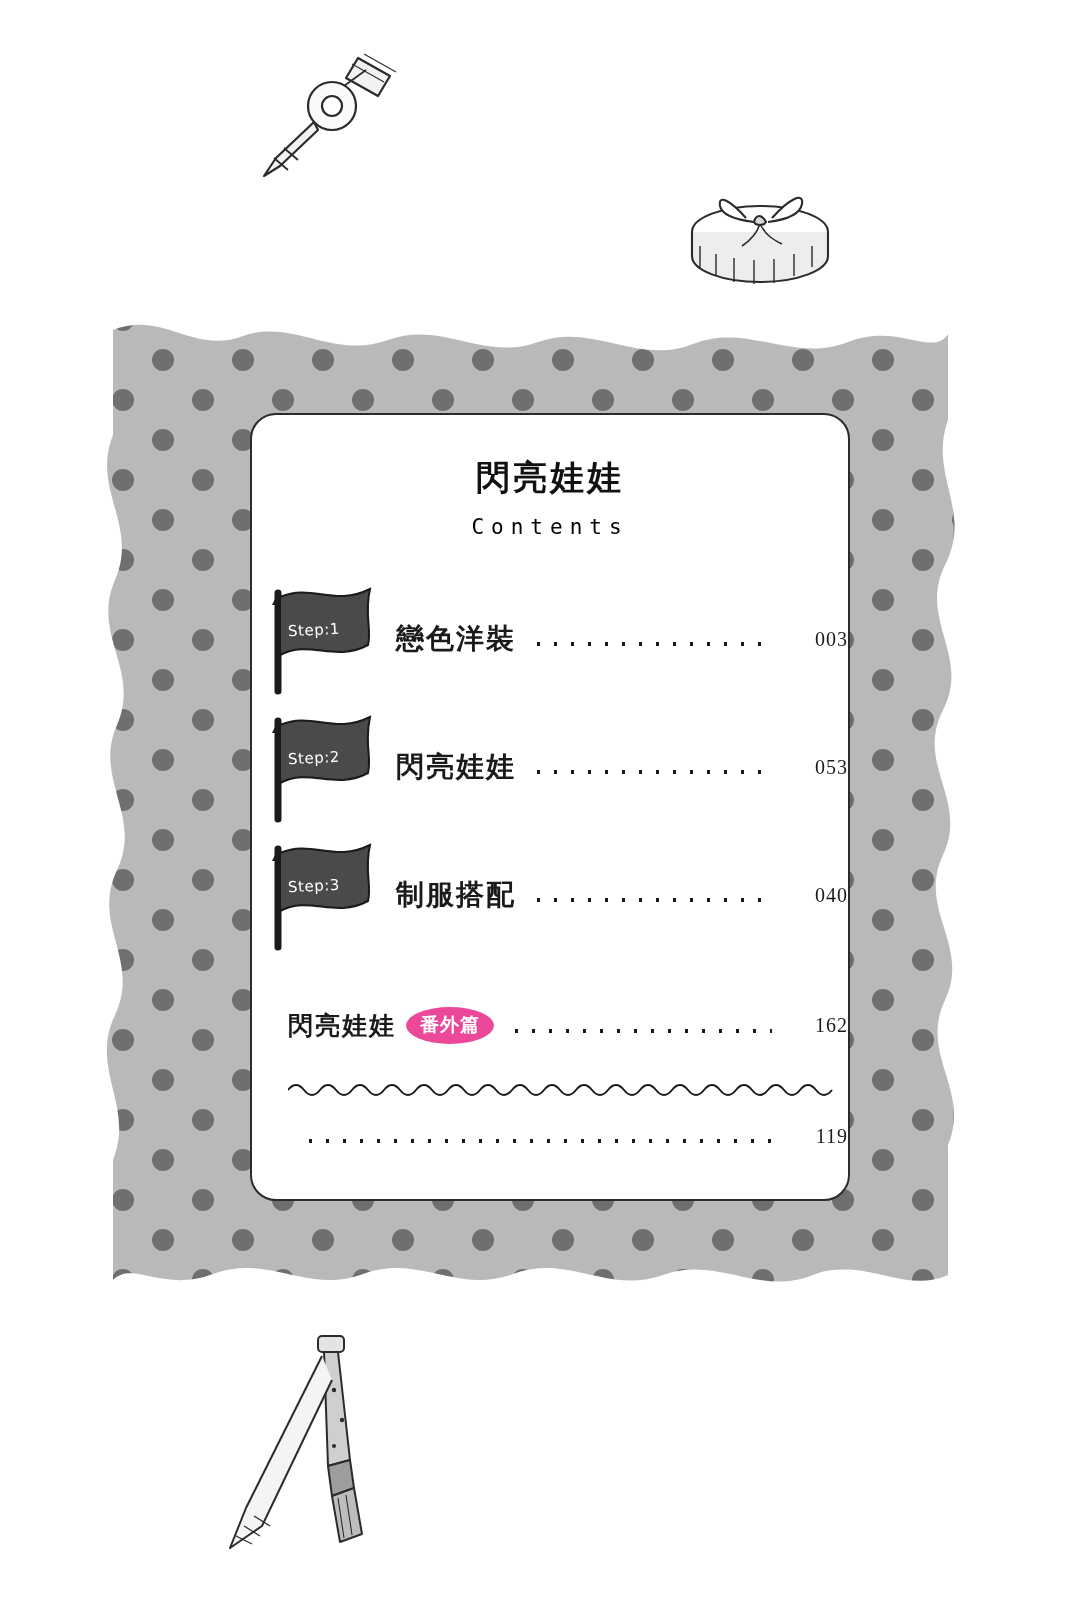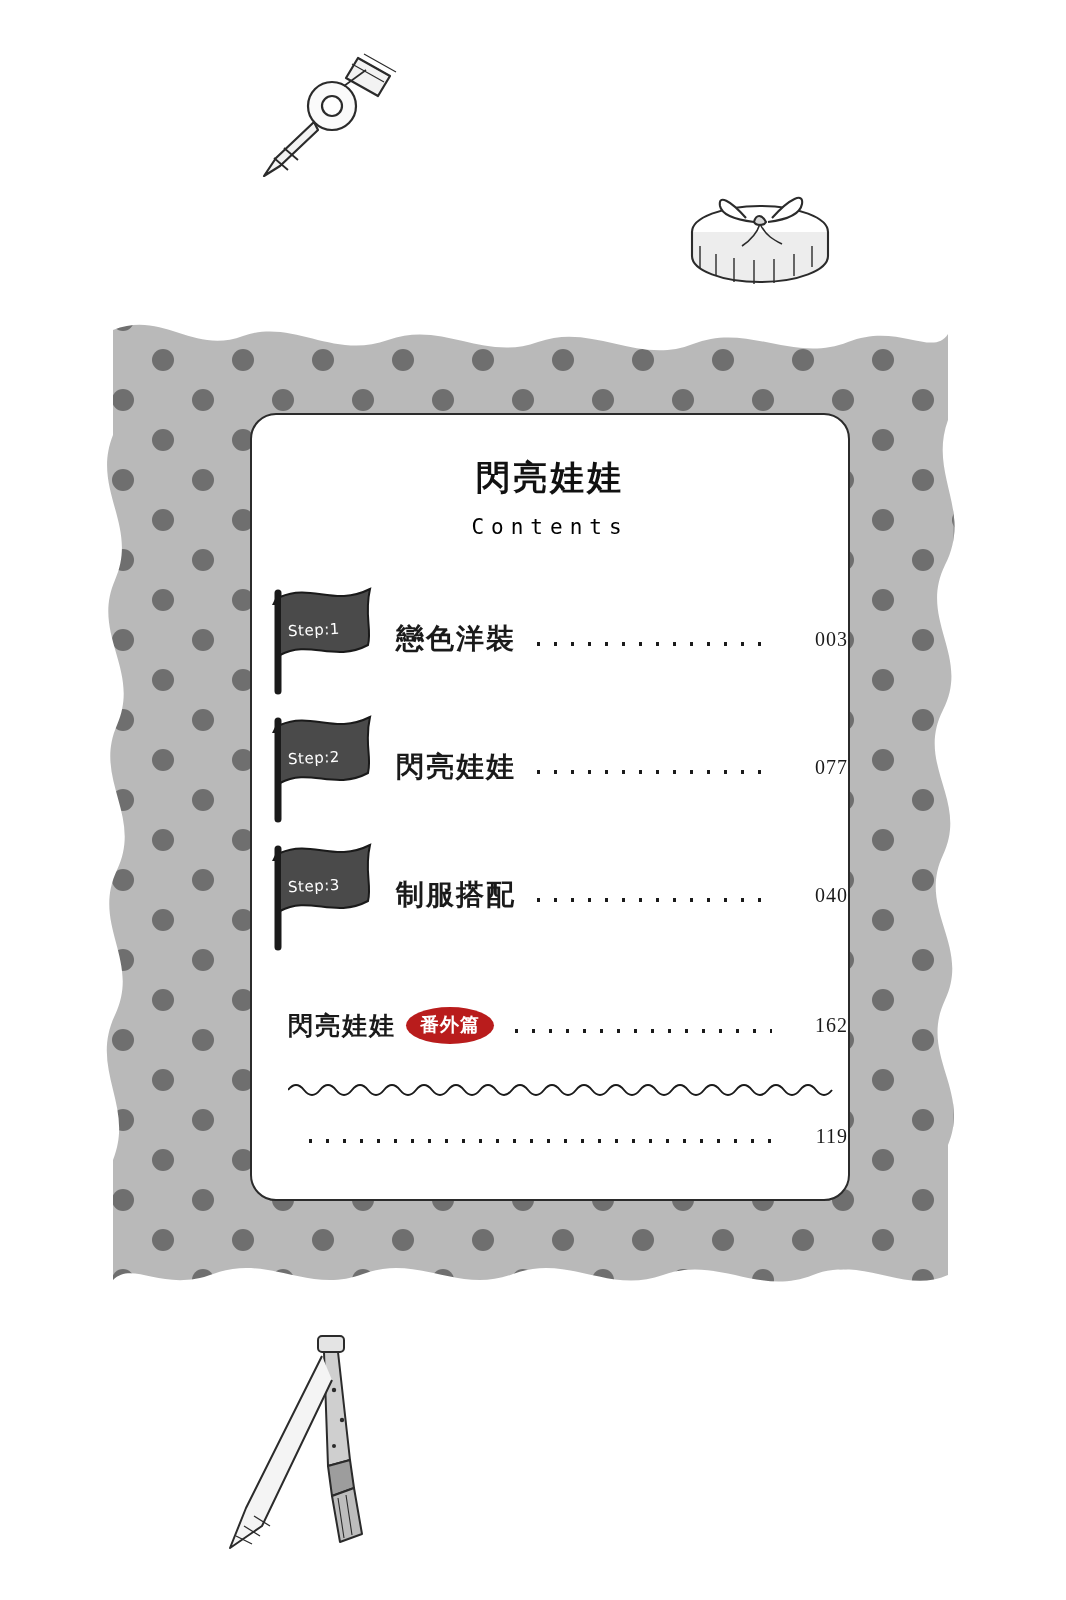--- a/index.html
+++ b/index.html
@@ -144,21 +144,21 @@
   }
   .extra-title {
     font-family: "DejaVu Sans", sans-serif;
     font-weight: bold;
     font-size: 25px;
     letter-spacing: 2px;
     white-space: nowrap;
   }
   .badge {
     margin-left: 10px;
-    background: #b91c1c;
+    background: #ec4899;
     color: #fff;
     font-family: "DejaVu Sans", sans-serif;
     font-weight: bold;
     font-size: 19px;
     letter-spacing: 1px;
     padding: 5px 14px 6px;
     border-radius: 50% / 50%;
     white-space: nowrap;
   }
 
@@ -296,21 +296,21 @@
         <div class="flag-cell">
           <svg width="136" height="120" viewBox="0 0 136 120">
             <path d="M18 14 L18 112" stroke="#1a1a1a" stroke-width="7" stroke-linecap="round"></path>
             <path d="M18 14 L12 26 L24 26 Z" fill="#1a1a1a"></path>
             <path d="M20 18 C52 4 74 28 110 10 C104 36 112 50 108 66 C74 84 50 60 20 76 Z" fill="#4a4a4a" stroke="#1a1a1a" stroke-width="2"></path>
           </svg>
           <span class="flag-label">Step:2</span>
         </div>
         <span class="entry-title">閃亮娃娃</span>
         <span class="dots"></span>
-        <span class="page-num">077</span>
+        <span class="page-num">053</span>
       </div>
 
       <div class="toc-row">
         <div class="flag-cell">
           <svg width="136" height="120" viewBox="0 0 136 120">
             <path d="M18 14 L18 112" stroke="#1a1a1a" stroke-width="7" stroke-linecap="round"></path>
             <path d="M18 14 L12 26 L24 26 Z" fill="#1a1a1a"></path>
             <path d="M20 18 C52 4 74 28 110 10 C104 36 112 50 108 66 C74 84 50 60 20 76 Z" fill="#4a4a4a" stroke="#1a1a1a" stroke-width="2"></path>
           </svg>
           <span class="flag-label">Step:3</span>

